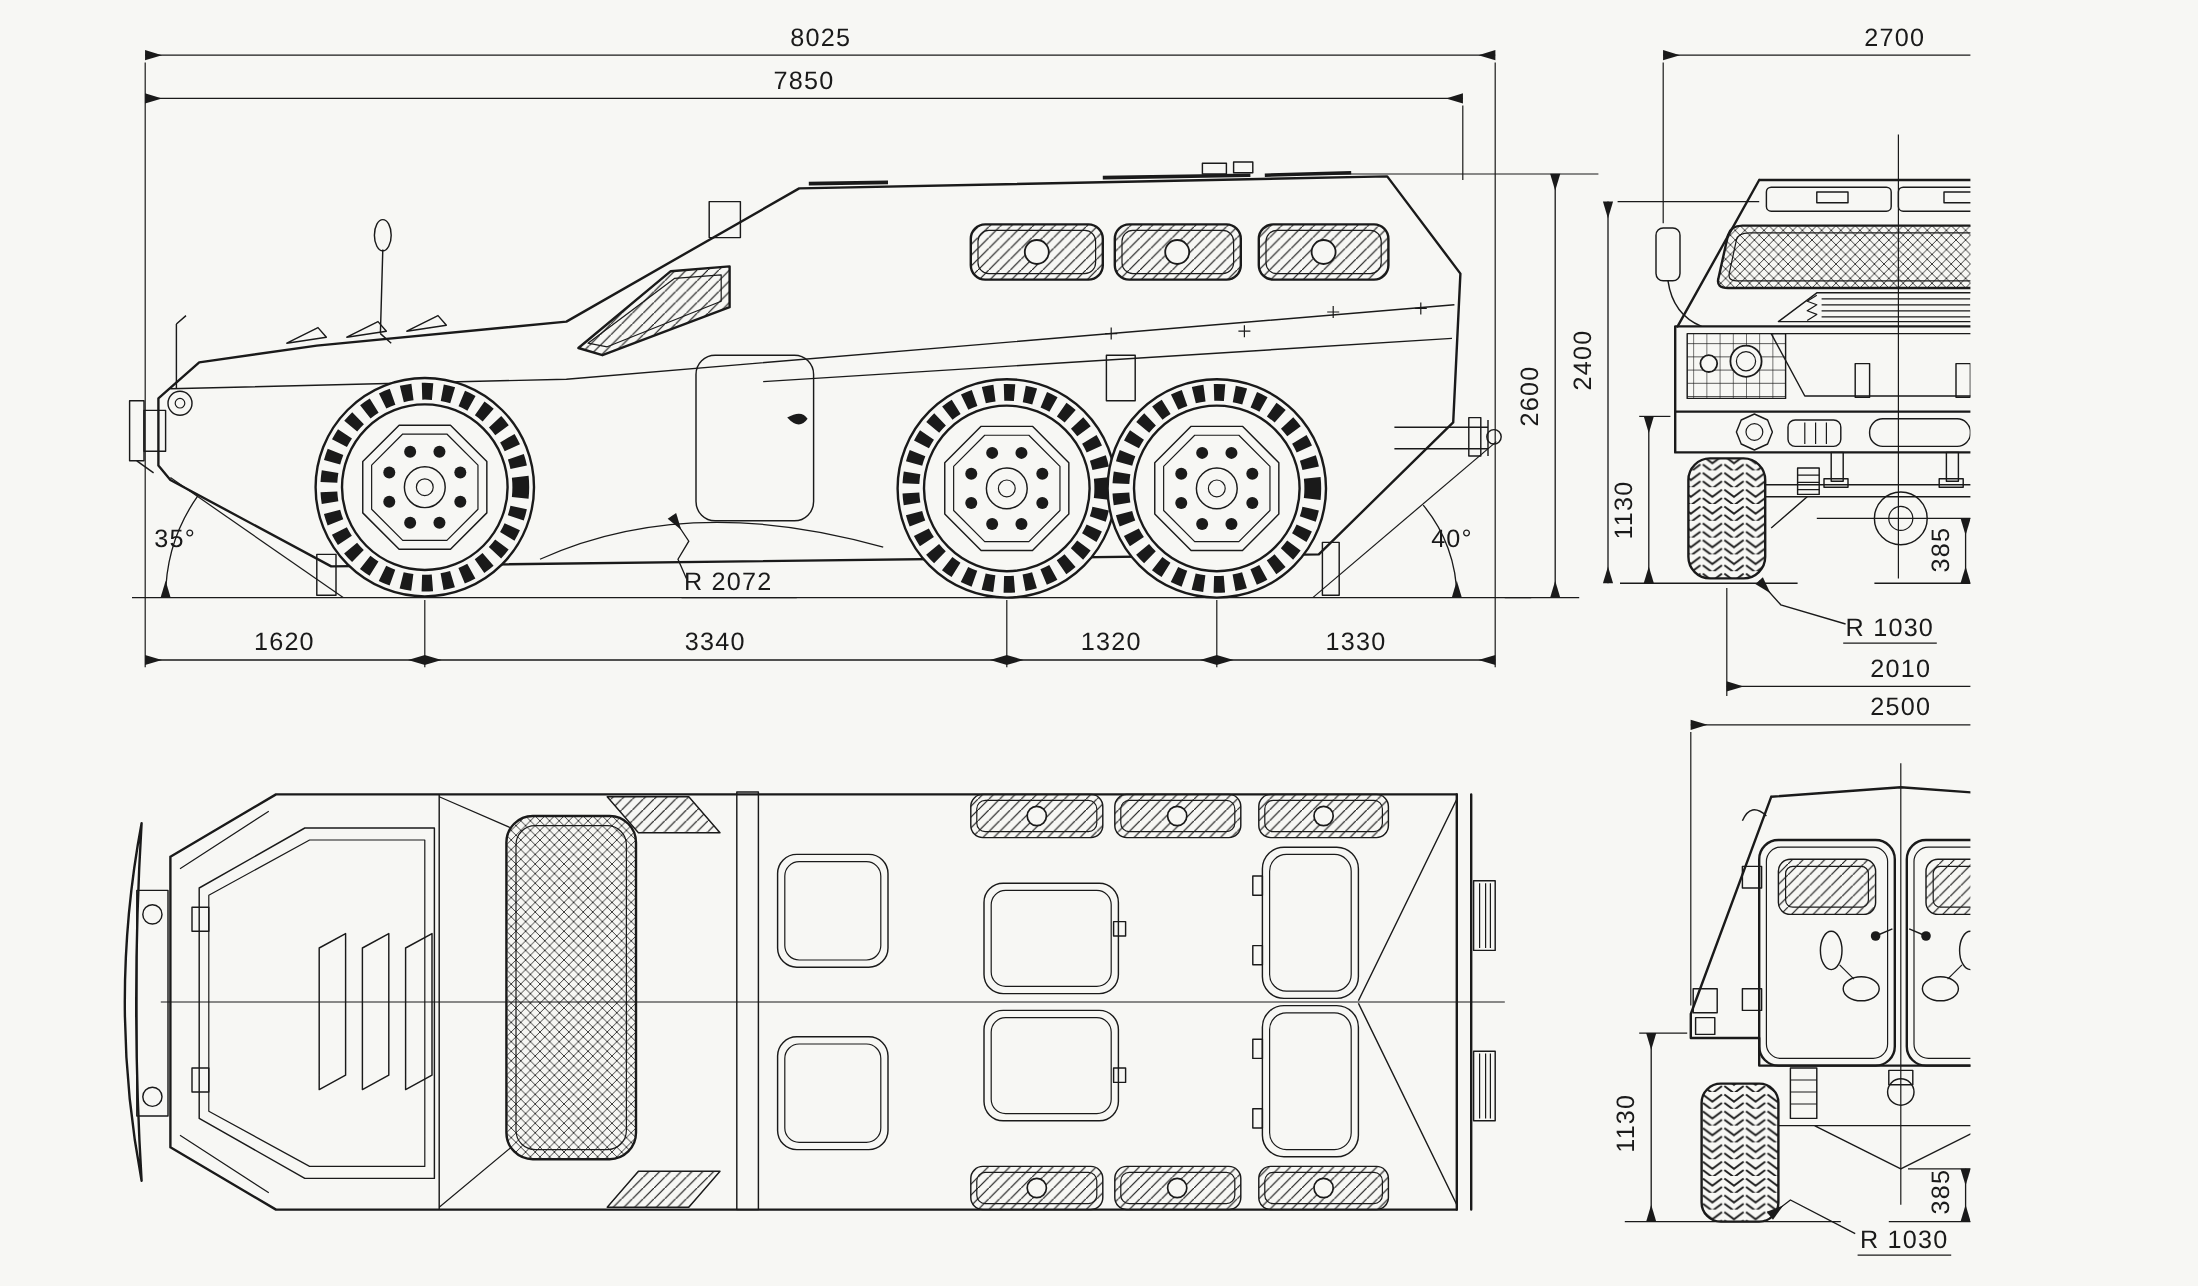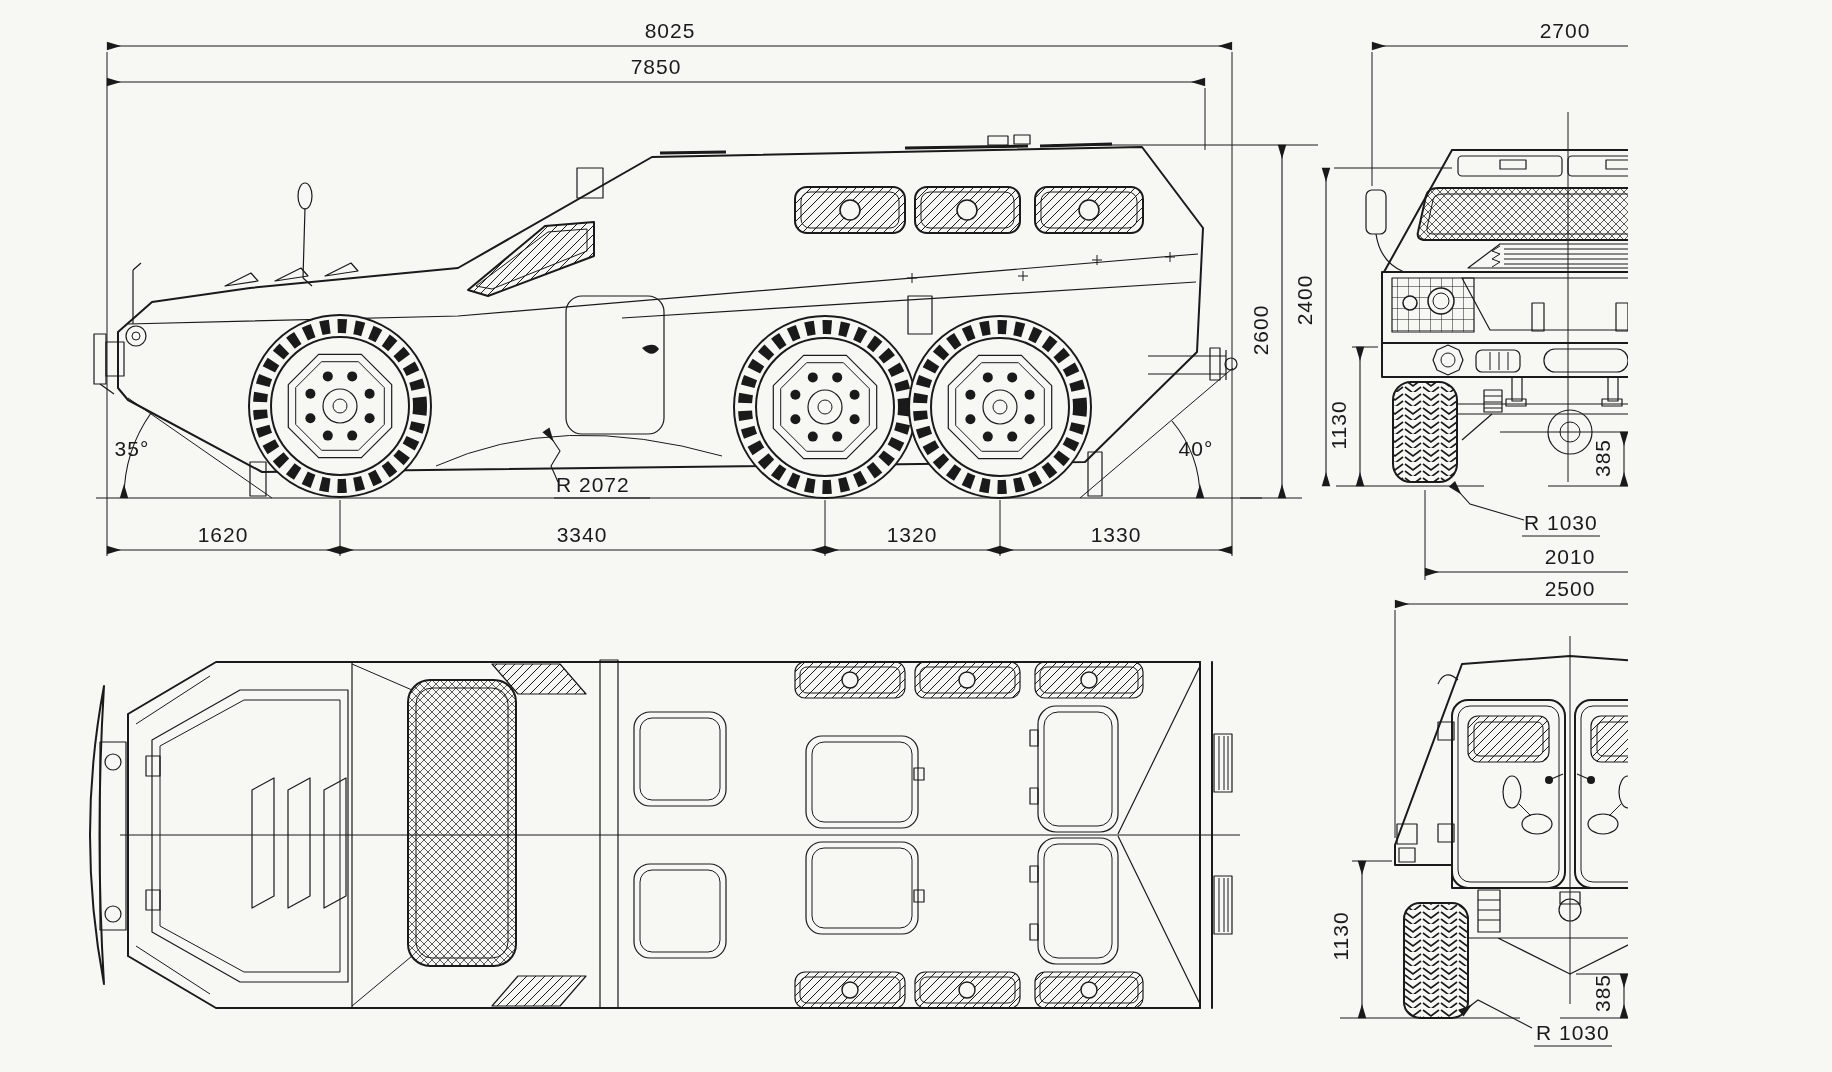--- a/index.html
+++ b/index.html
@@ -1,18 +1,18 @@
 <!DOCTYPE html>
 <html><head>
 <meta charset="utf-8">
 <title>Blueprint</title>
 <style>
   :root{ --bg:#f7f7f4; --ln:#1a1a1a; }
   html,body{margin:0;padding:0;background:var(--bg);}
-  .stage{width:1628px;height:1072px;position:relative;background:var(--bg);overflow:hidden;}
+  .stage{width:1628px;height:1072px;position:relative;background:var(--bg);overflow:hidden;margin-left:14px;}
   svg{display:block}
   
   .o  {fill:none;stroke:var(--ln);stroke-width:2;stroke-linejoin:round;stroke-linecap:round}
   .o3 {fill:none;stroke:var(--ln);stroke-width:3;stroke-linejoin:round}
   .t  {fill:none;stroke:var(--ln);stroke-width:1.2;stroke-linejoin:round}
   .th {fill:none;stroke:var(--ln);stroke-width:1;stroke-linejoin:round}
   .d  {fill:none;stroke:var(--ln);stroke-width:1.1}
   .dl {marker-start:url(#ar);marker-end:url(#ar)}
   .de {marker-end:url(#ar)}
   .ds {marker-start:url(#ar)}

